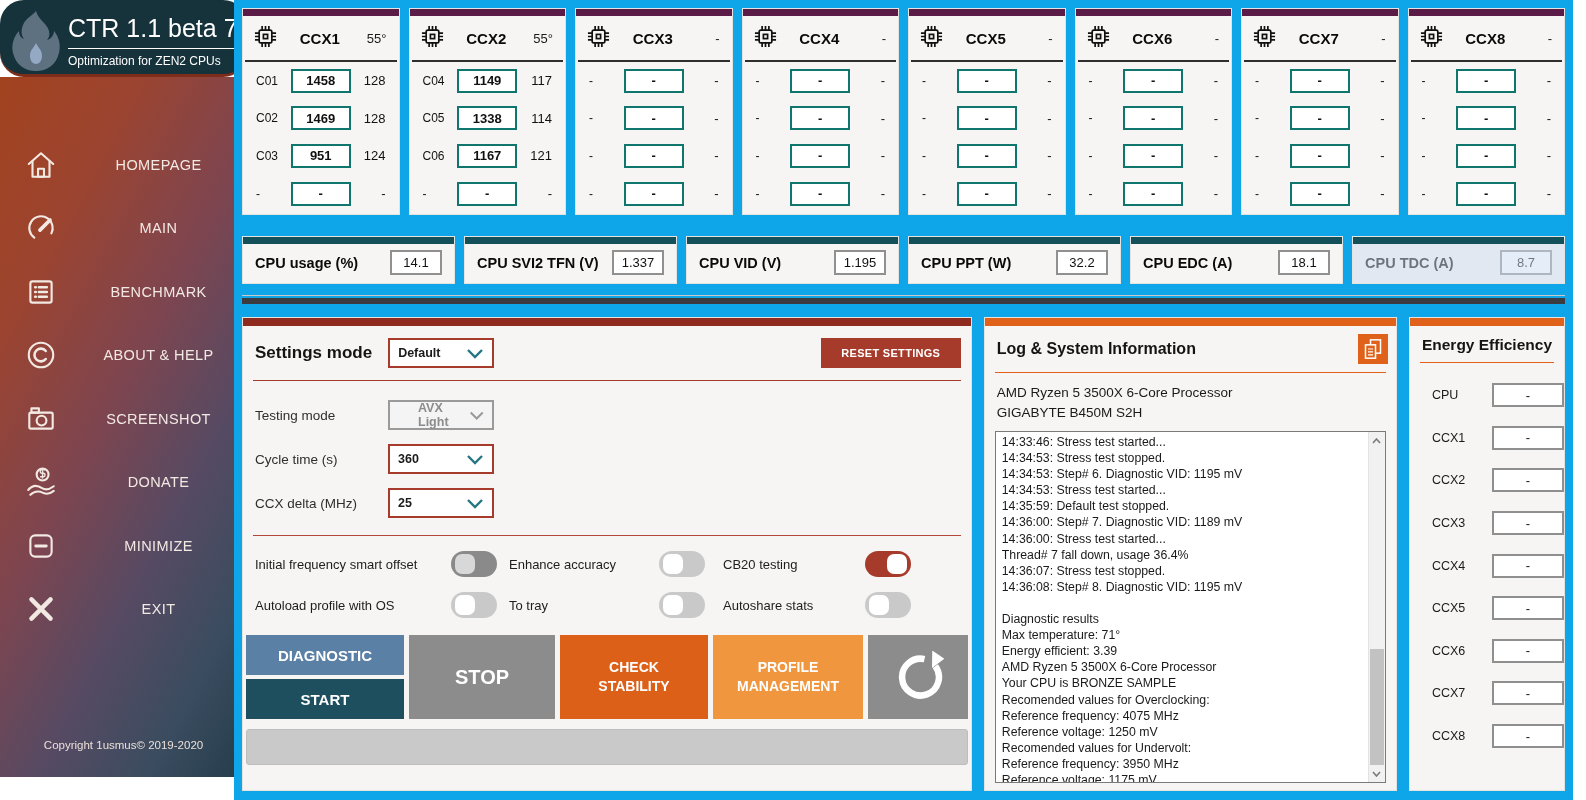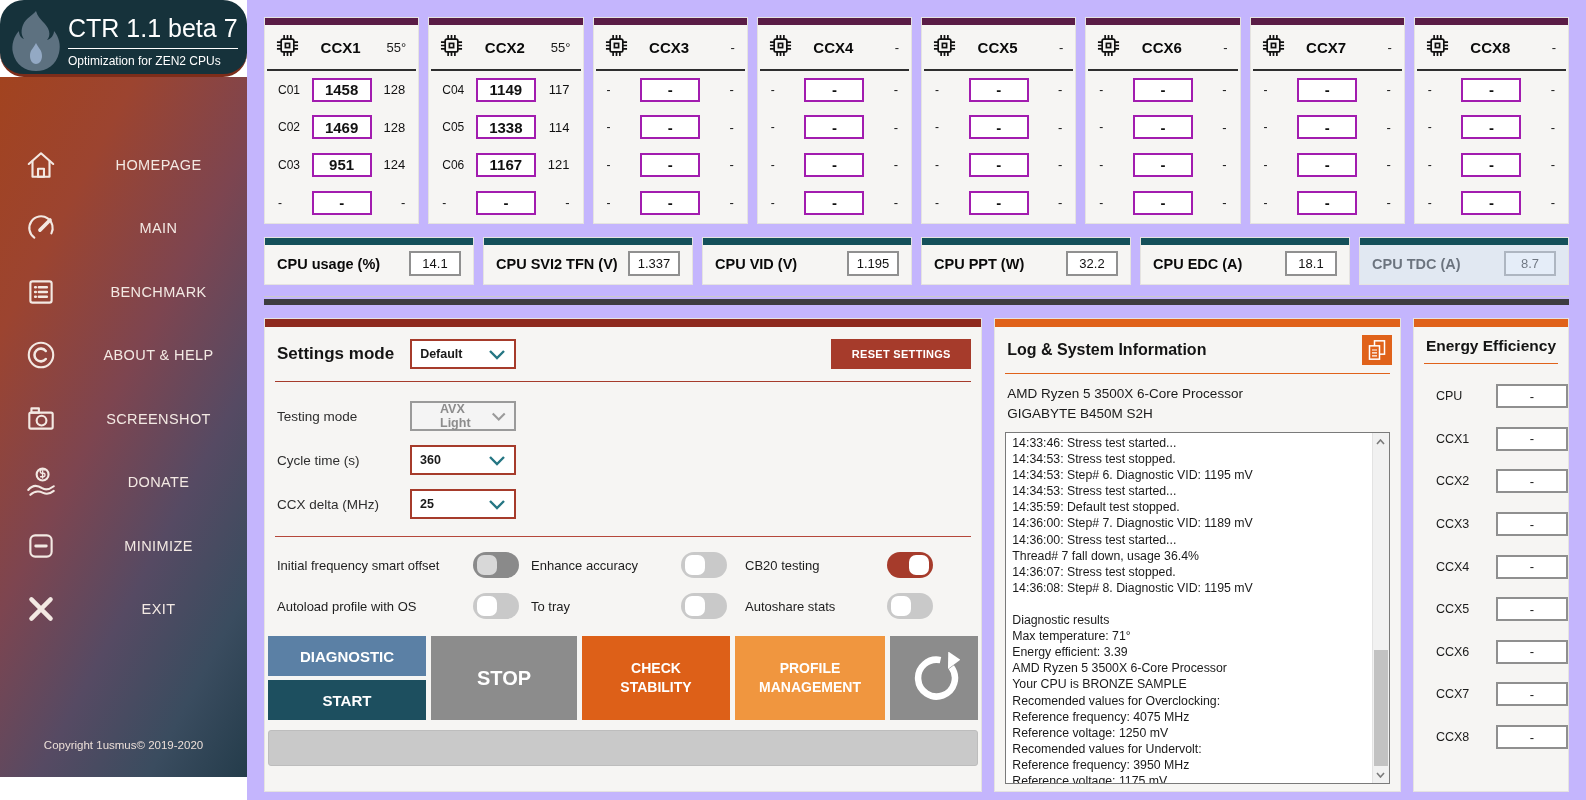--- a/index.html
+++ b/index.html
@@ -18,37 +18,37 @@
      background:linear-gradient(118deg,#a2431f 0%, #9c4430 22%, #7d4550 46%, #564a63 66%, #3a4c5f 84%, #243c4b 100%);
      position:relative; }
   .menu { padding-top:56px; }
   .menu-item { display:flex; align-items:center; height:63.5px; cursor:pointer; padding-left:24px; }
   .mi-icon { width:46px; flex:none; display:flex; align-items:center; }
   .mi-icon svg { stroke:#f3e9e3; fill:none; stroke-width:2; stroke-linecap:round; stroke-linejoin:round; }
   .mi-label { flex:1; text-align:center; color:#f3e9e3; font-size:14.5px; letter-spacing:.4px; }
   .copyright { position:absolute; bottom:26px; width:100%; text-align:center; color:#ecdfd8; font-size:11.5px; }
 
   
-  .main { position:absolute; left:247px; top:0; width:1339px; height:800px; background:#c4b5fd; padding:17px; }
+  .main { position:absolute; left:234px; top:0; width:1339px; height:800px; background:#0ea5e9; padding:8px; }
 
   
   .ccx-row { display:flex; gap:9px; }
   .ccx-panel { flex:1; height:207px; background:#f6f5f3; border:1px solid #e5e3e0; }
   .ccx-topbar { height:7px; background:#5a1c46; }
   .ccx-head { display:flex; align-items:center; padding:7px 10px 6px 7px; margin:0 2px; border-bottom:2px solid #2e2e2e; }
   .ccx-name { flex:1; text-align:center; font-weight:bold; font-size:15px; color:#0a0a0a; }
   .ccx-temp { width:26px; text-align:right; font-size:13px; color:#1a1a1a; }
   .ccx-line { display:flex; align-items:center; height:37.6px; padding:0 13px; }
   .ccx-core { width:30px; font-size:12px; color:#111; }
-  .vbox { width:60px; height:24px; border:2px solid #a21caf; background:#fff; display:flex;
-          align-items:center; justify-content:center; font-weight:bold; font-size:15px; color:#111; margin:0 auto; }
+  .vbox { width:60px; height:24px; border:2px solid #0f766e; background:#fff; display:flex;
+          align-items:center; justify-content:center; font-weight:bold; font-size:13px; color:#111; margin:0 auto; }
   .ccx-extra { width:30px; text-align:right; font-size:13px; color:#111; }
 
   
-  .metrics-row { display:flex; gap:9px; margin-top:13px; }
+  .metrics-row { display:flex; gap:9px; margin-top:21px; }
   .metric { flex:1; background:#f6f5f3; border:1px solid #e5e3e0; position:relative; }
   .metric-topbar { height:7px; background:#14505a; }
   .metric-body { display:flex; align-items:center; justify-content:space-between; padding:6px 12px 8px 12px; }
   .metric-label { font-weight:bold; font-size:14.5px; color:#0a0a0a; }
   .vbox2 { width:52px; height:25px; border:2px solid #909090; background:#fff; display:flex;
            align-items:center; justify-content:center; font-size:13px; color:#111; }
   .metric[data-state="true"]::after { content:""; position:absolute; left:0; right:0; top:7px; bottom:0;
            background:rgba(203,220,242,.5); pointer-events:none; }
 
   .divider { margin-top:11px; border-top:1px solid #c9c9c9; }

